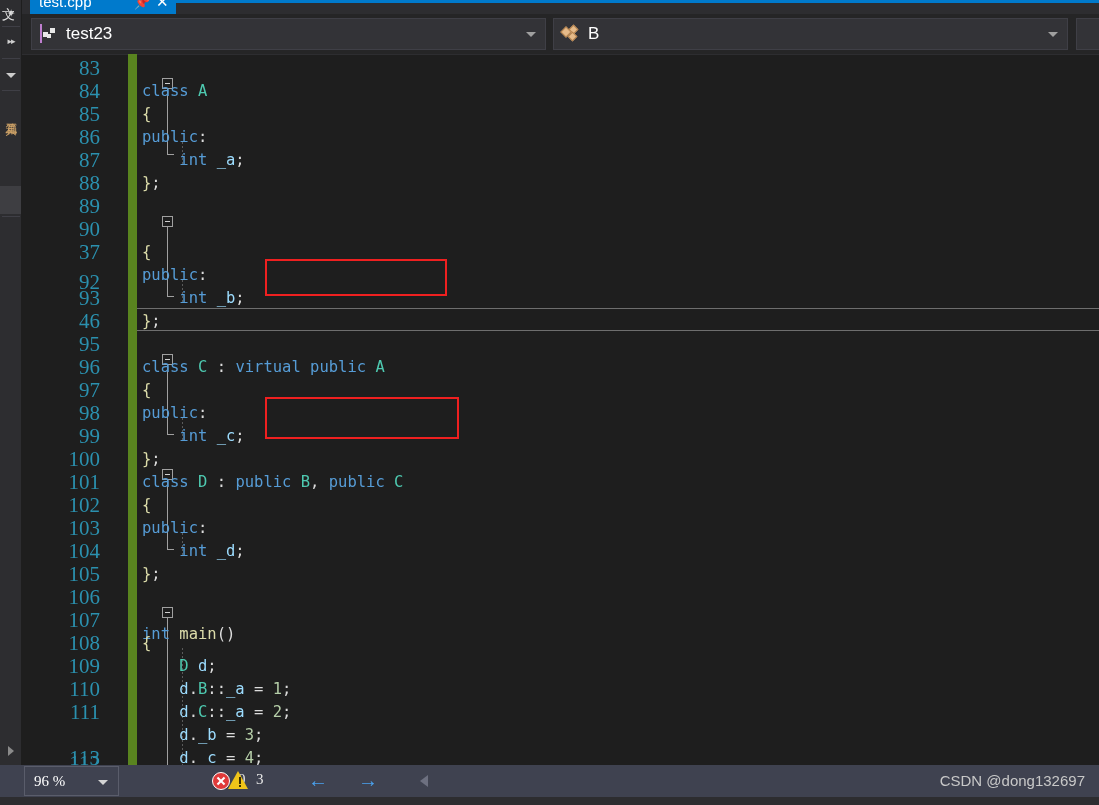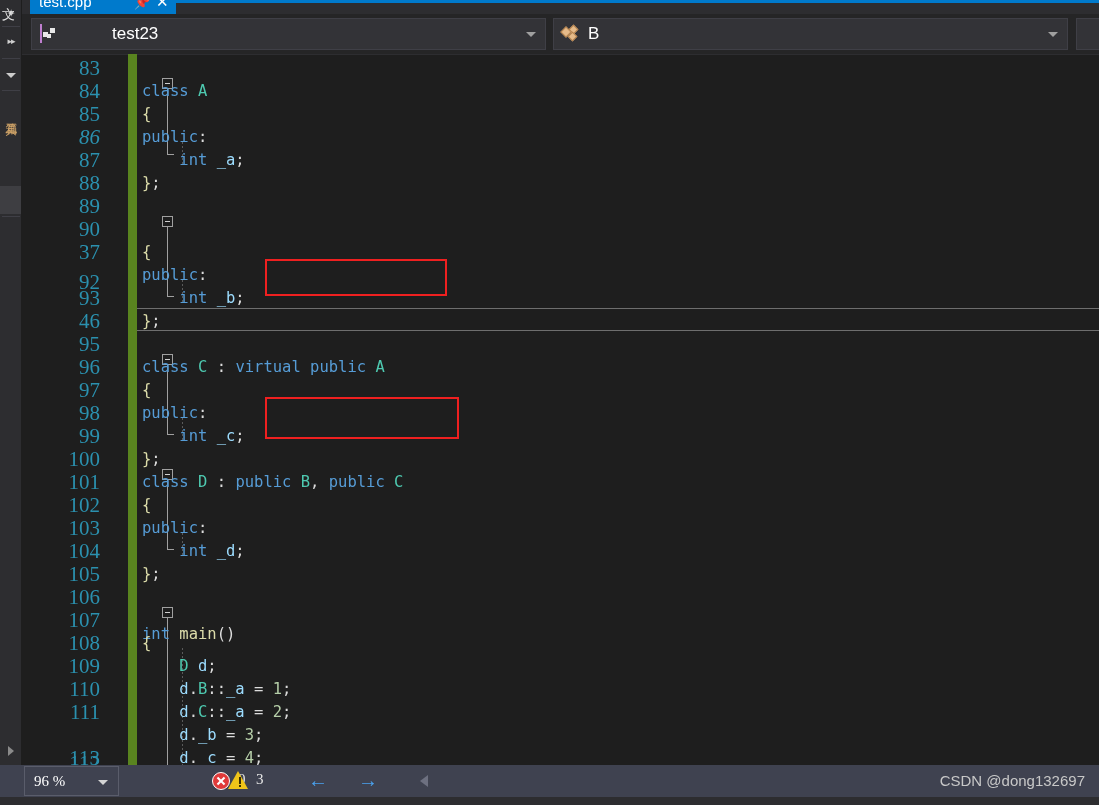--- a/index.html
+++ b/index.html
@@ -70,21 +70,21 @@
   .navbar {
     position: absolute; left: 22px; top: 14px; width: 1077px; height: 40px;
     background: #252526;
   }
   .combo {
     position: absolute; top: 4px; height: 32px;
     background: #333337;
     border: 1px solid #3f3f46;
     display: flex; align-items: center;
   }
-  #combo-scope { left: 9px; width: 515px; gap: 46px; }
+  #combo-scope { left: 9px; width: 515px; }
   #combo-member { left: 531px; width: 515px; }
   #combo-third { left: 1054px; width: 60px; }
   .combo-icon {
     margin-left: 8px; width: 18px; height: 18px; position: relative; flex: none;
   }
   .combo-text {
     margin-left: 8px; font-size: 17px; color: #ffffff; white-space: nowrap;
   }
   .combo-arrow {
     position: absolute; right: 9px; top: 13px;
@@ -361,21 +361,21 @@
       <div class="indent-guide" style="left:160px; top:226px; height:24px;"></div>
       <div class="indent-guide" style="left:160px; top:364px; height:24px;"></div>
       <div class="indent-guide" style="left:160px; top:479px; height:24px;"></div>
       <div class="indent-guide" style="left:160px; top:594px; height:118px;"></div>
     <div class="ln lnum" style="top: 3px;">83</div>
         <div class="ln ltext" style="top: 3px;"></div>
         <div class="ln lnum" style="top: 26px;">84</div>
         <div class="ln ltext" style="top: 26px;"><span class="t-kw">class</span>&nbsp;<span class="t-type">A</span></div>
         <div class="ln lnum" style="top: 49px;">85</div>
         <div class="ln ltext" style="top: 49px;"><span class="t-brace">{</span></div>
-        <div class="ln lnum" style="top: 72px; font-style: italic;">86</div>
+        <div class="ln lnum" style="top: 72px;">86</div>
         <div class="ln ltext" style="top: 72px;"><span class="t-kw">public</span><span class="t-punc">:</span></div>
         <div class="ln lnum" style="top: 95px;">87</div>
         <div class="ln ltext" style="top: 95px;">&nbsp;&nbsp;&nbsp;&nbsp;<span class="t-kw">int</span>&nbsp;<span class="t-id">_a</span><span class="t-punc">;</span></div>
         <div class="ln lnum" style="top: 118px;">88</div>
         <div class="ln ltext" style="top: 118px;"><span class="t-brace">}</span><span class="t-punc">;</span></div>
         <div class="ln lnum" style="top: 141px;">89</div>
         <div class="ln ltext" style="top: 141px;"></div>
         <div class="ln lnum" style="top: 164px;">90</div>
         <div class="ln lnum" style="top: 187px;">37</div>
         <div class="ln ltext" style="top: 187px;"><span class="t-brace">{</span></div>

